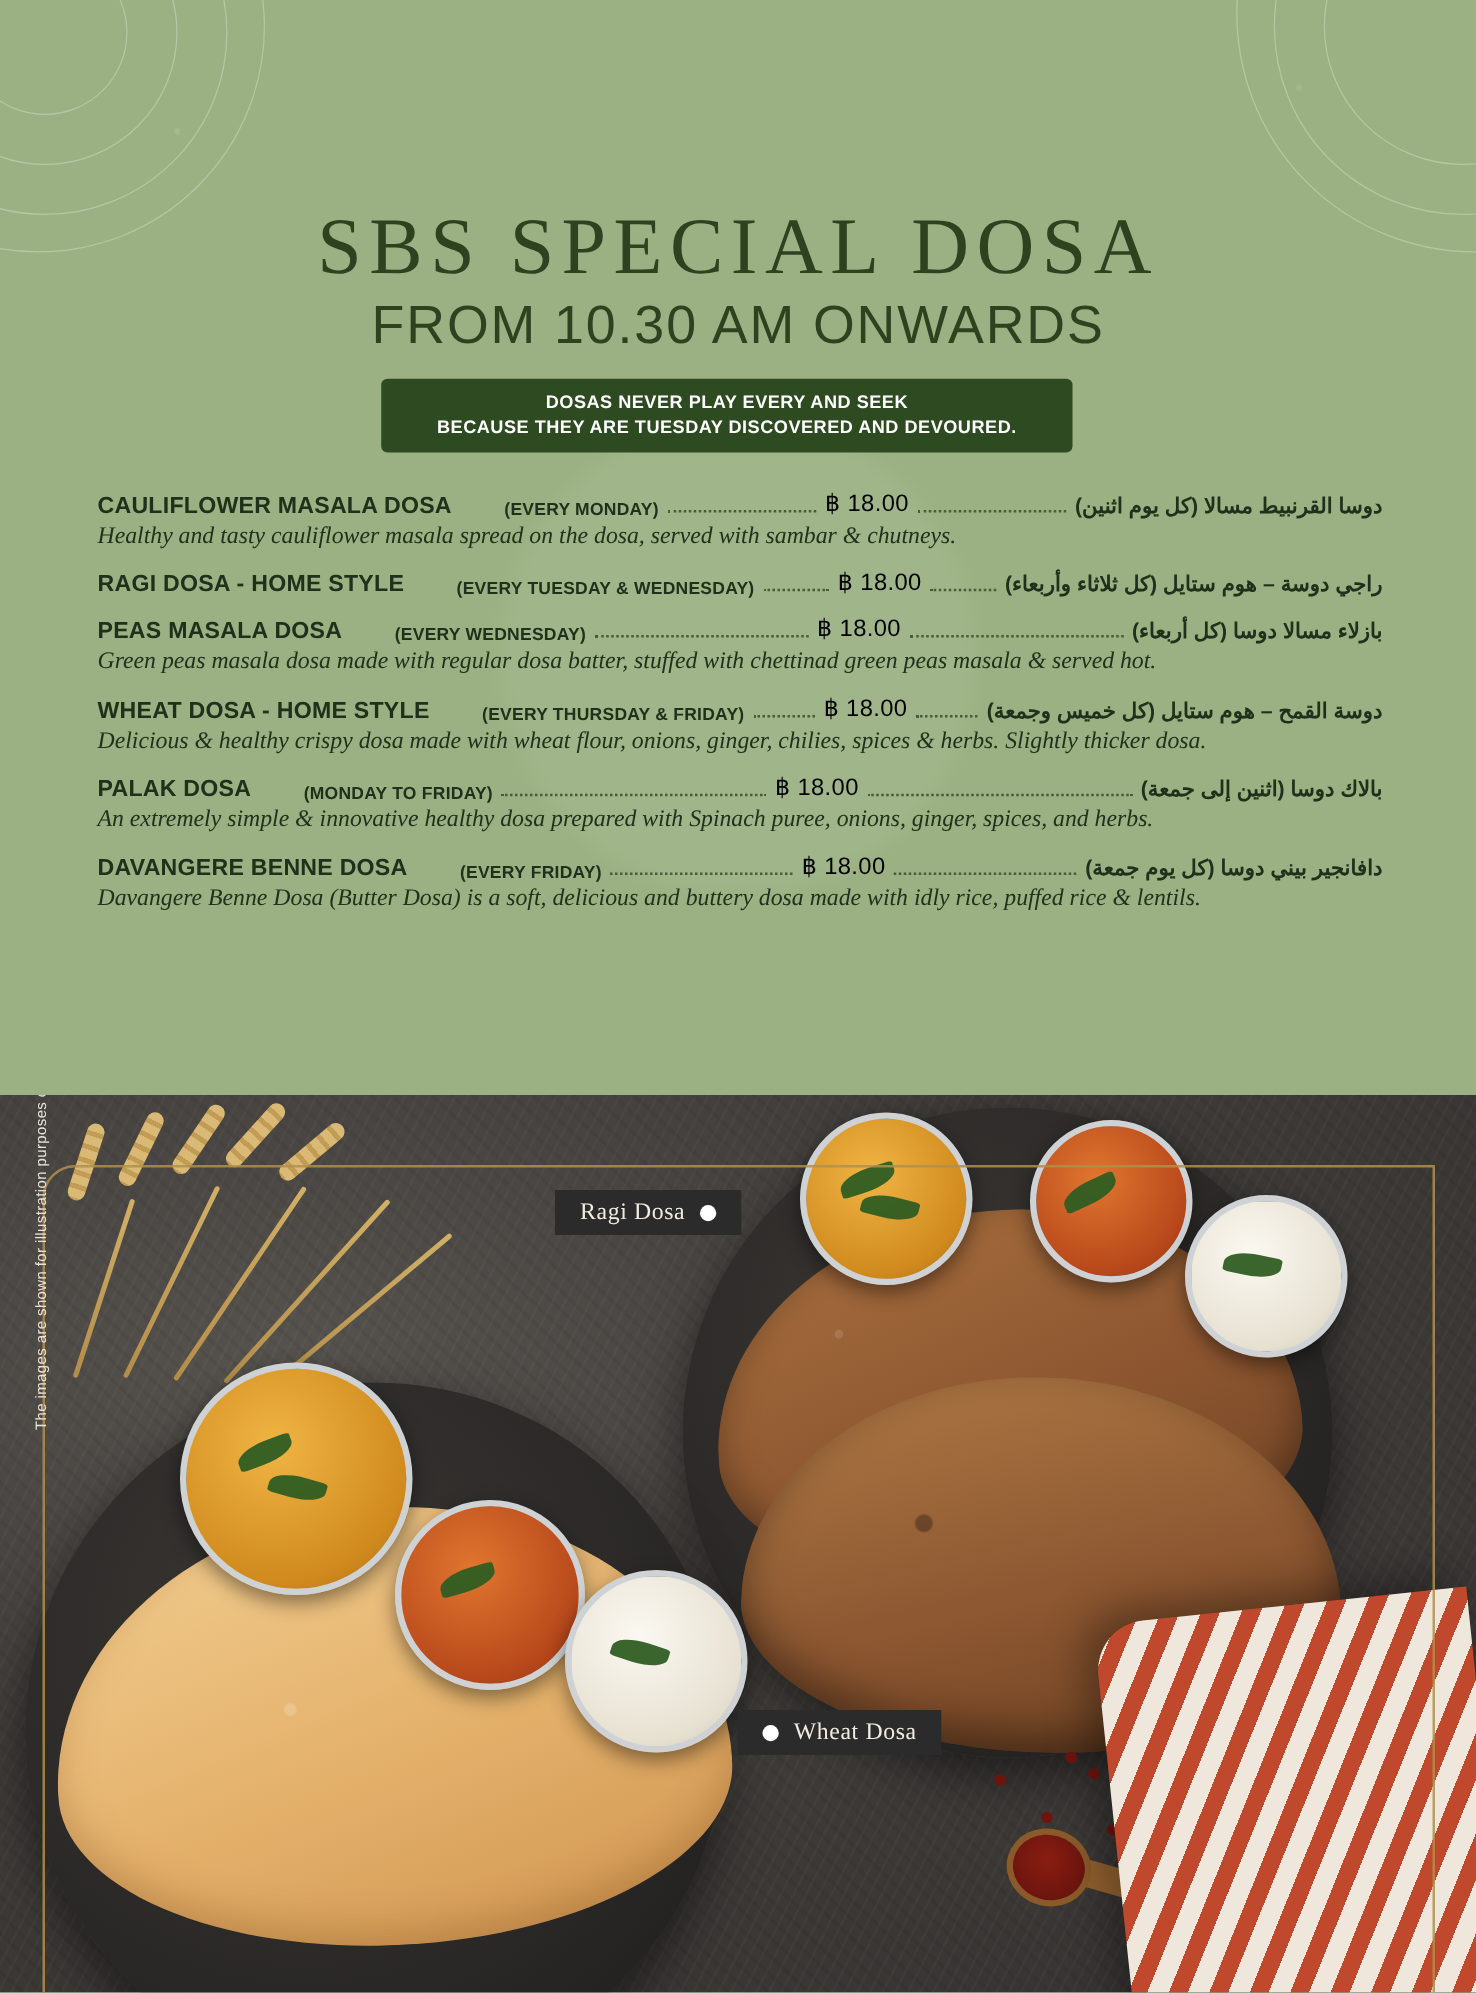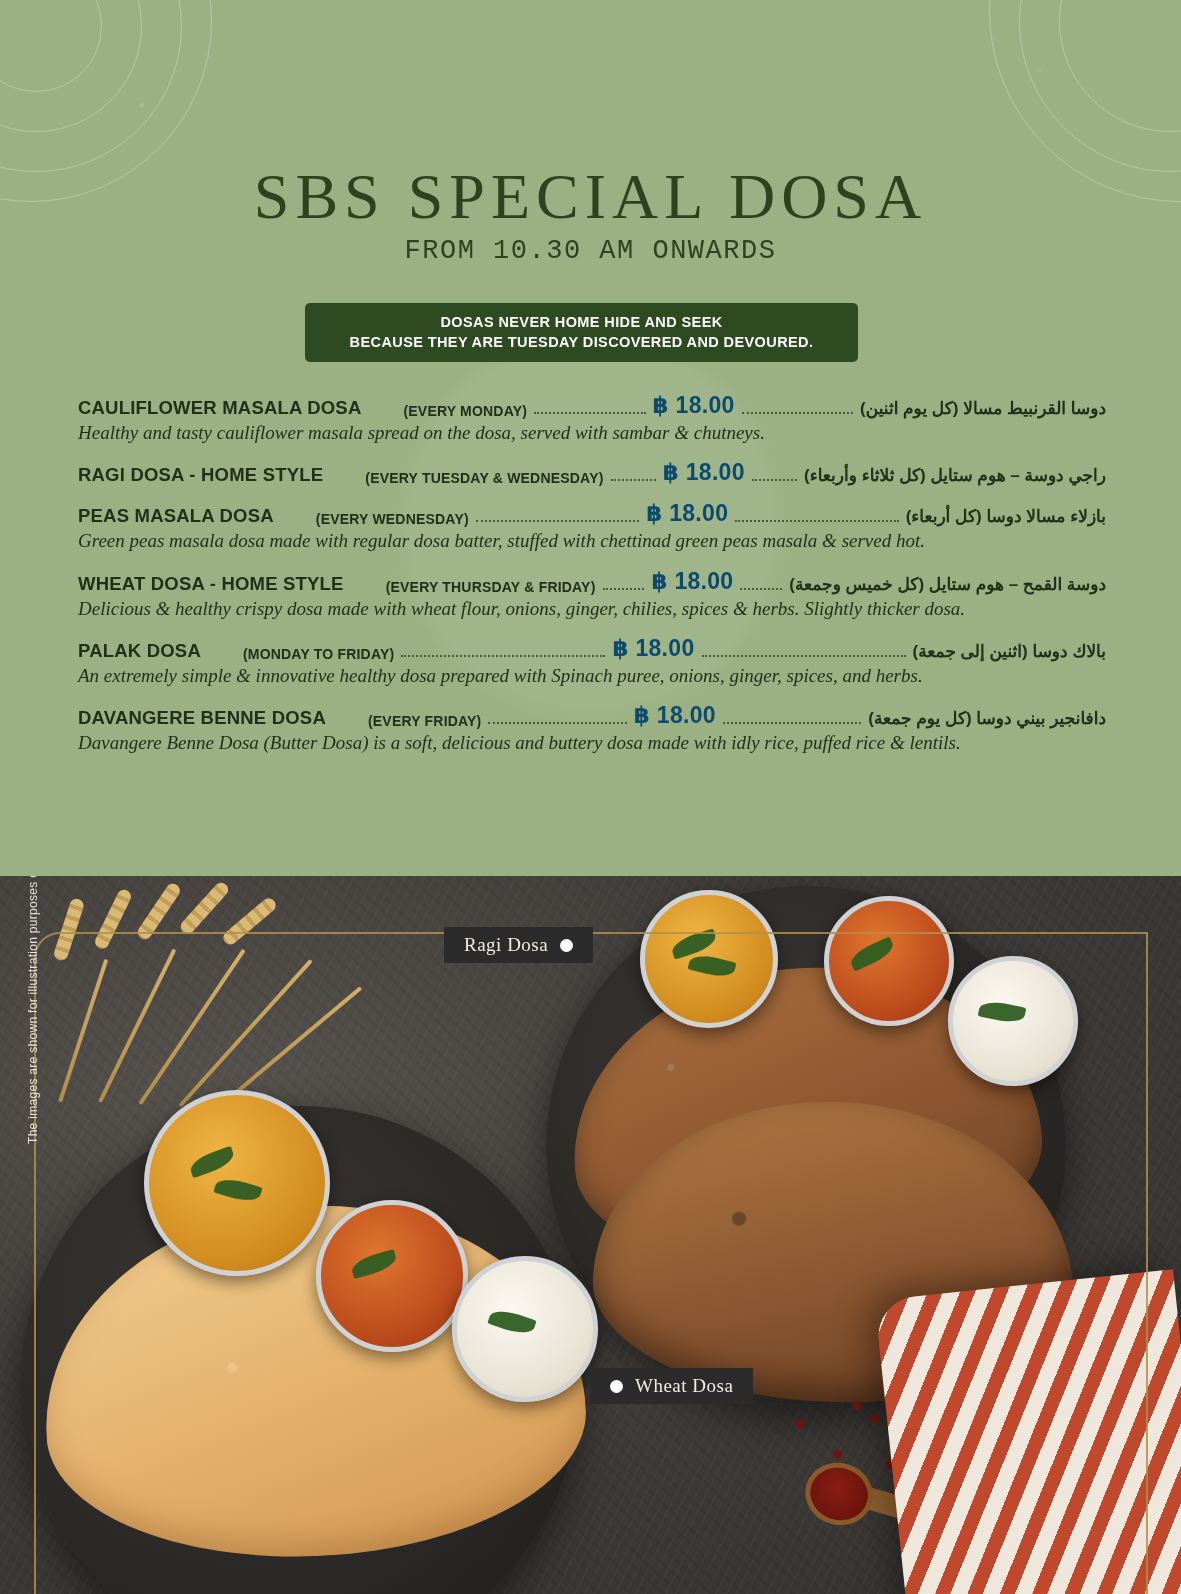--- a/index.html
+++ b/index.html
@@ -64,22 +64,22 @@
     font-family: "Liberation Serif", serif;
     font-size: 64px;
     letter-spacing: 6px;
     color: #2e4220;
     font-weight: 400;
     white-space: nowrap;
     text-align: center;
   }
   .hdr-sub {
     top: 236px;
-    font-family: Liberation Mono, monospace;
-    font-size: 27px;
+    font-family: Liberation Sans, sans-serif;
+    font-size: 43px;
     letter-spacing: 1.5px;
     color: #2e4220;
     font-weight: 400;
   }
   .tagline-box {
     position: absolute;
     left: 305px;
     top: 303px;
     width: 553px;
     height: 59px;
@@ -125,23 +125,23 @@
     padding-left: 36px;
   }
   .dots {
     flex: 1 1 auto;
     border-bottom: 2px dotted #4a5a3c;
     margin: 0 7px 5px 7px;
     min-width: 14px;
     height: 1px;
   }
   .price {
-    font-size: 23px;
-    font-weight: bold;
-    color: #0c4a6e;
+    font-size: 19px;
+    font-weight: normal;
+    color: #000000;
     letter-spacing: 0.3px;
   }
   .price .cur { font-family: "DejaVu Sans", sans-serif; }
   .item-ar {
     font-size: 17px;
     color: #20301a;
     font-weight: bold;
     direction: rtl;
     unicode-bidi: embed;
   }
@@ -322,21 +322,21 @@
     background: #2b2b2b;
     color: #f1ece2;
     font-family: "Liberation Serif", serif;
     font-size: 19px;
     letter-spacing: 0.5px;
     padding: 7px 20px;
     display: flex;
     align-items: center;
     gap: 12px;
   }
-  .label-ragi { left: 444px; top: 51px; }
+  .label-ragi { left: 444px; top: 76px; }
   .label-wheat { left: 590px; top: 492px; flex-direction: row-reverse; }
   .dot {
     width: 13px; height: 13px;
     border-radius: 50%;
     background: #ffffff;
     flex: 0 0 auto;
   }
 
   .disclaimer {
     position: absolute;
@@ -362,21 +362,21 @@
     <div class="mandala m3"></div>
     <div class="mandala m4"></div>
     <div class="mandala m5"></div>
     <div class="mandala m6"></div>
     <div class="mandala m7"></div>
 
     <div class="hdr hdr-title">SBS SPECIAL DOSA</div>
     <div class="hdr hdr-sub">FROM 10.30 AM ONWARDS</div>
 
     <div class="tagline-box">
-      <span>DOSAS NEVER HOME HIDE AND SEEK</span>
+      <span>DOSAS NEVER PLAY EVERY AND SEEK</span>
       <span>BECAUSE THEY ARE TUESDAY DISCOVERED AND DEVOURED.</span>
     </div>
 
     <div class="items">
 
       <div class="item">
         <div class="item-line">
           <span class="item-name">CAULIFLOWER MASALA DOSA</span>
           <span class="item-day">(EVERY MONDAY)</span>
           <span class="dots"></span>

